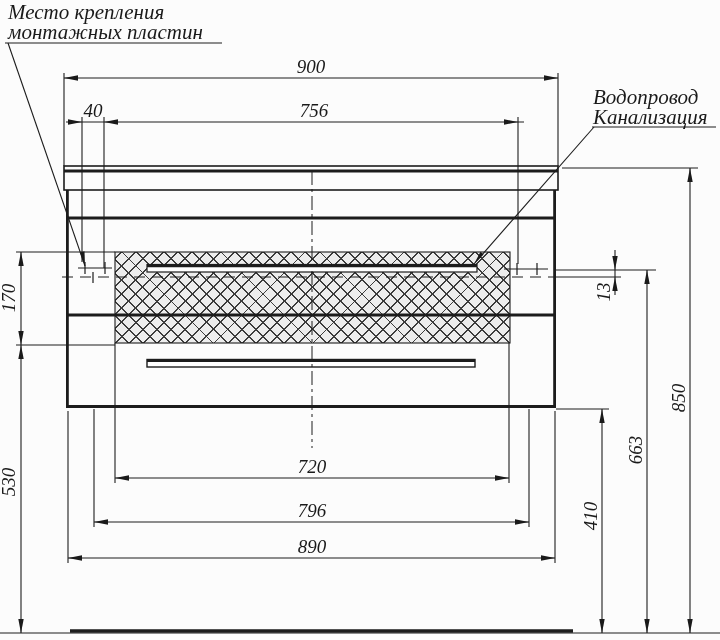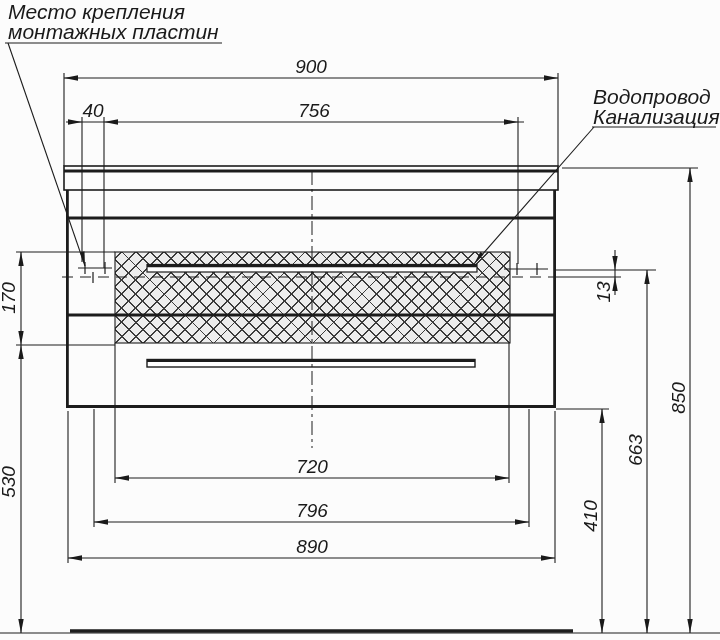--- a/index.html
+++ b/index.html
@@ -1,18 +1,18 @@
 <!DOCTYPE html>
 <html><head>
 <meta charset="utf-8">
 <style>
   html,body{margin:0;padding:0;background:#ffffff;}
   #stage{
     position:relative;width:720px;height:640px;background:#fcfcfc;overflow:hidden;
-    font-family:Liberation Sans, sans-serif;
+    font-family:Liberation Serif, serif;
   }
   .hatch{
     position:absolute;left:115px;top:252px;width:395px;height:91px;
     background-color:#ededed;
     background-image:
       repeating-linear-gradient(45deg, rgba(0,0,0,0) 0px, rgba(0,0,0,0) 8.6px, #3c3c3c 8.6px, #3c3c3c 10px),
       repeating-linear-gradient(-45deg, rgba(0,0,0,0) 0px, rgba(0,0,0,0) 8.6px, #3c3c3c 3c3c, #3c3c3c 10px);
   }
   
   .hatch{background-image:

